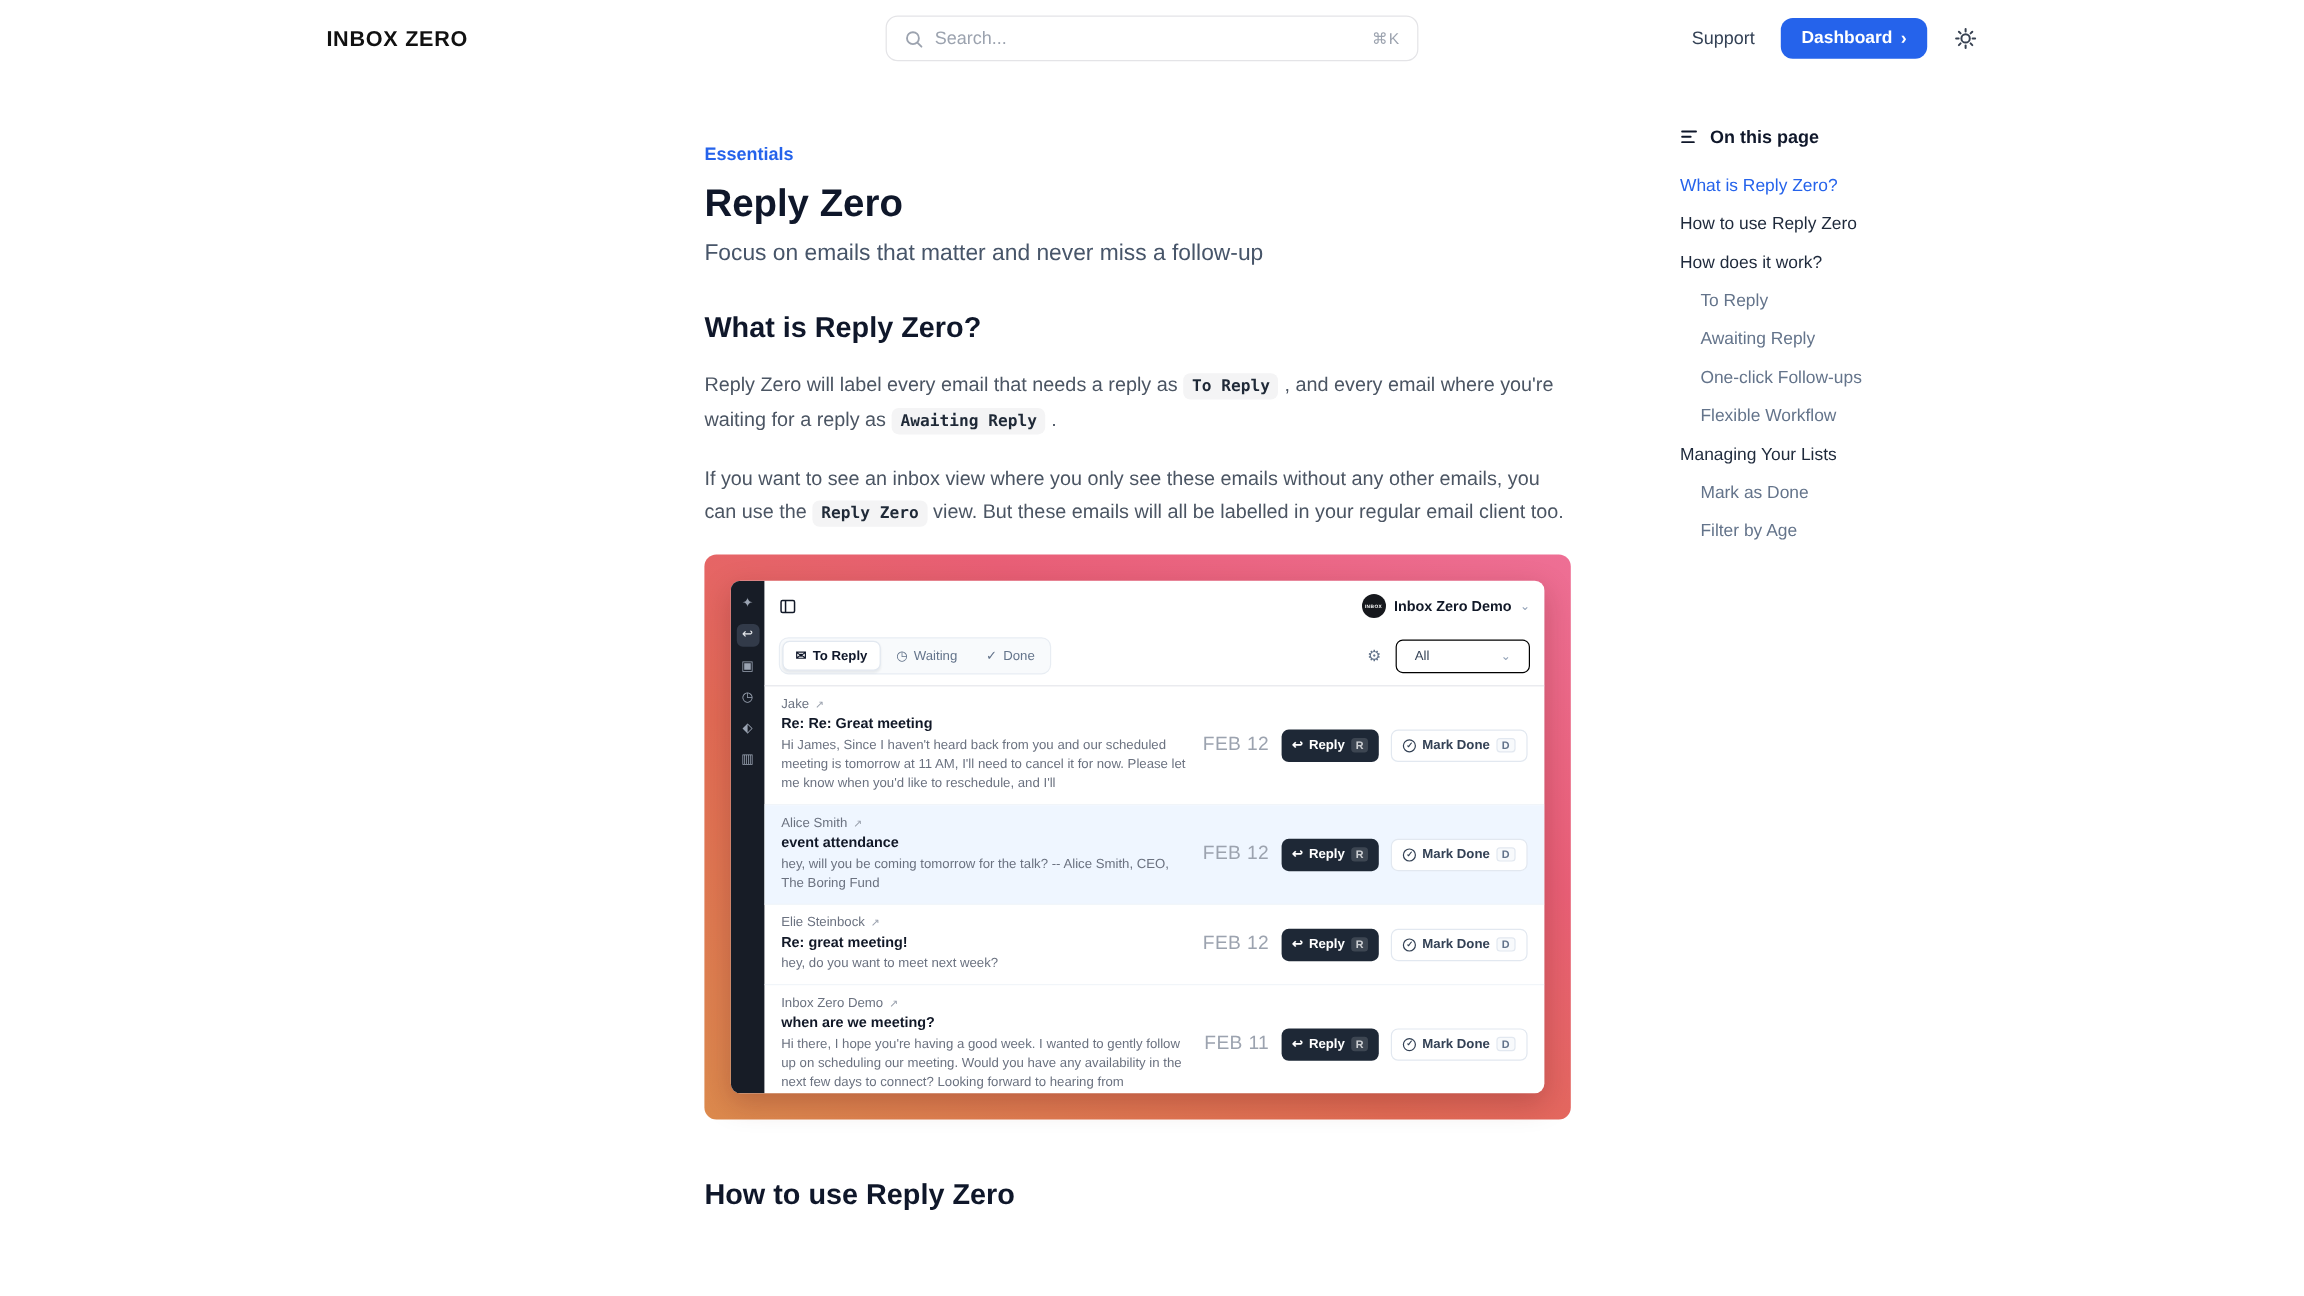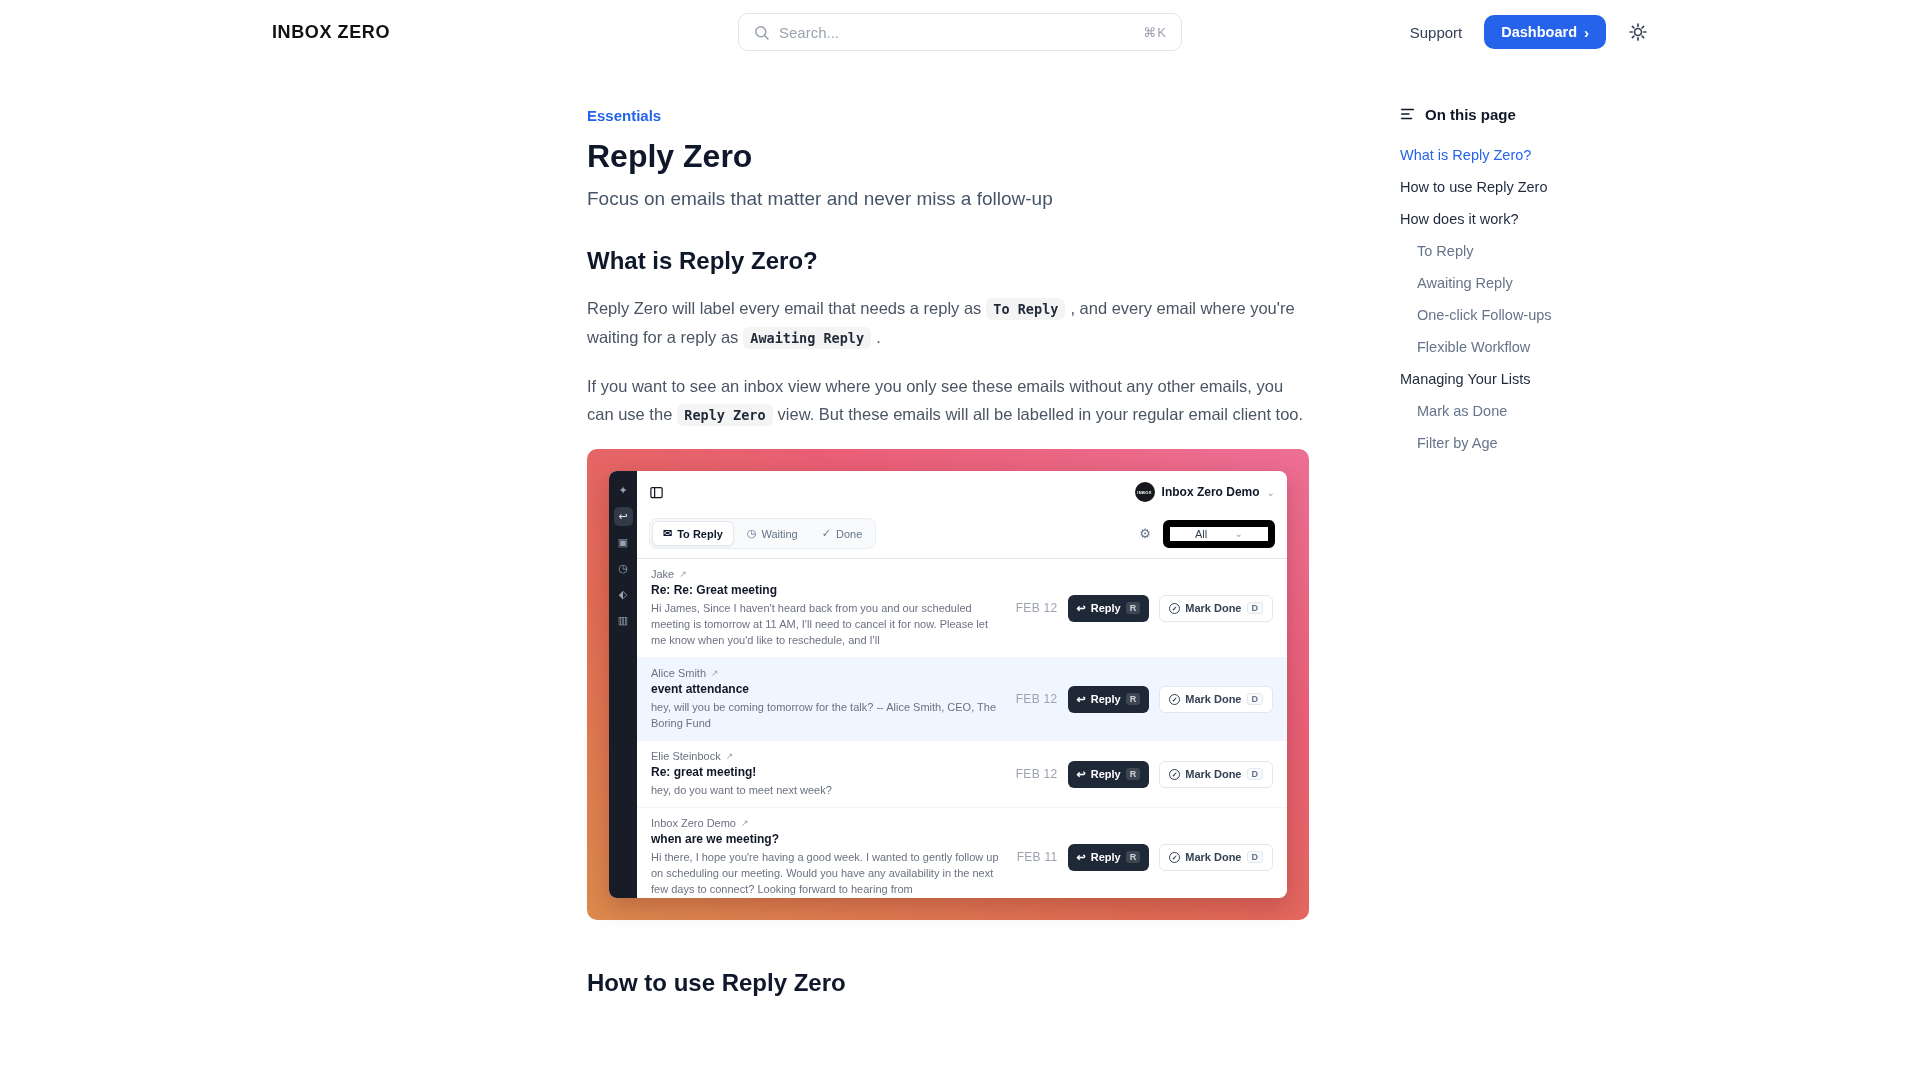--- a/index.html
+++ b/index.html
@@ -21,21 +21,21 @@
   .search-kbd { font-size:13px; color:#9ca3af; letter-spacing:1px; }
   .nav-right { display:flex; align-items:center; gap:22px; }
   .support-link { font-size:15px; color:#334155; font-weight:500; text-decoration:none; cursor:pointer; }
   .dashboard-btn { display:flex; align-items:center; gap:7px; background:#2563eb; color:#ffffff;
     border:none; border-radius:10px; padding:9px 17px; font-size:14.5px; font-weight:600;
     font-family:"Liberation Sans", sans-serif; cursor:pointer; }
   .dashboard-btn .chev { font-size:15px; line-height:1; }
   .theme-btn { background:none; border:none; cursor:pointer; display:flex; align-items:center; }
 
   
-  .article { position:absolute; left:587px; top:107px; width:722px; }
+  .article { position:absolute; left:587px; top:120px; width:722px; }
   .breadcrumb { display:inline-block; color:#2563eb; font-size:15px; font-weight:600;
     text-decoration:none; margin-bottom:14px; cursor:pointer; }
   h1.title { font-size:32px; font-weight:800; color:#0f172a; line-height:36px; margin-bottom:12px; }
   .subtitle { font-size:19px; color:#475569; line-height:26px; margin-bottom:34px; }
   h2.section { font-size:24px; font-weight:700; color:#0f172a; line-height:30px; margin-bottom:18px; }
   .article p.body { font-size:16.5px; color:#4b5563; line-height:28px; margin-bottom:20px; }
   code.chip { font-family:"DejaVu Sans Mono", monospace; font-size:13.5px; font-weight:600;
     color:#1f2937; background:#f4f4f5; border-radius:6px; padding:3px 7px; margin:0 5px; white-space:nowrap; }
 
   
@@ -60,34 +60,34 @@
   .app-toolbar { display:flex; align-items:center; justify-content:space-between; padding:5px 12px 9px 12px;
     border-bottom:1px solid #e5e7eb; }
   .tabs { display:flex; background:#f8fafc; border:1px solid #e8edf3; border-radius:8px; padding:2px; gap:2px; }
   .tab { display:flex; align-items:center; gap:5px; padding:5px 10px; border:1px solid transparent;
     background:transparent; border-radius:6px; font-size:11px; font-weight:500; color:#64748b;
     font-family:"Liberation Sans", sans-serif; cursor:pointer; }
   .tab.active { background:#ffffff; border-color:#e2e8f0; color:#0f172a; font-weight:700;
     box-shadow:0 1px 2px rgba(15,23,42,0.07); }
   .toolbar-right { display:flex; align-items:center; gap:12px; }
   .gear-btn { background:none; border:none; font-size:13px; color:#64748b; cursor:pointer; }
-  .filter { width:112px; height:28px; border:7px solid #000000; border-radius:6px; background:#fff;
-    display:flex; align-items:center; justify-content:space-between; padding:0 25px; font-size:11px;
+  .filter { width:112px; height:28px; border:1px solid #000000; border-radius:6px; background:#fff;
+    display:flex; align-items:center; justify-content:space-between; padding:0 15px; font-size:11px;
     color:#334155; cursor:pointer; }
 
   .email-list { flex:1; overflow:hidden; }
   .email-row { display:flex; align-items:center; padding:9px 14px; border-bottom:1px solid #f1f5f9; cursor:pointer; }
   .email-row.highlighted { background:#eff6ff; }
   .email-main { flex:1; min-width:0; padding-right:12px; }
   .email-sender { font-size:11px; color:#6b7280; display:flex; align-items:center; gap:5px; }
   .ext-icon { font-size:9px; color:#9ca3af; }
   .email-subject { font-size:12px; font-weight:700; color:#111827; margin:3px 0 3px 0; }
   .email-snippet { font-size:11px; color:#6b7280; line-height:16px; max-width:470px; }
   .email-meta { display:flex; align-items:center; gap:10px; flex-shrink:0; }
-  .email-date { font-size:12px; color:#9ca3af; letter-spacing:0.3px; }
+  .email-date { font-size:16px; color:#9ca3af; letter-spacing:0.3px; }
   .btn-reply { display:flex; align-items:center; gap:5px; background:#1e2836; color:#ffffff;
     border:none; border-radius:6px; height:27px; padding:0 9px; font-size:11px; font-weight:600;
     font-family:"Liberation Sans", sans-serif; cursor:pointer; }
   .btn-reply kbd { background:rgba(255,255,255,0.14); color:rgba(255,255,255,0.75); border-radius:3px;
     font-size:9px; padding:1px 4px; font-family:"Liberation Sans", sans-serif; }
   .btn-done { display:flex; align-items:center; gap:5px; background:#ffffff; color:#334155;
     border:1px solid #e2e8f0; border-radius:6px; height:27px; padding:0 9px; font-size:11px;
     font-weight:600; font-family:"Liberation Sans", sans-serif; cursor:pointer; }
   .btn-done kbd { background:#f8fafc; color:#64748b; border:1px solid #e2e8f0; border-radius:3px;
     font-size:9px; padding:0 4px; font-family:"Liberation Sans", sans-serif; }

